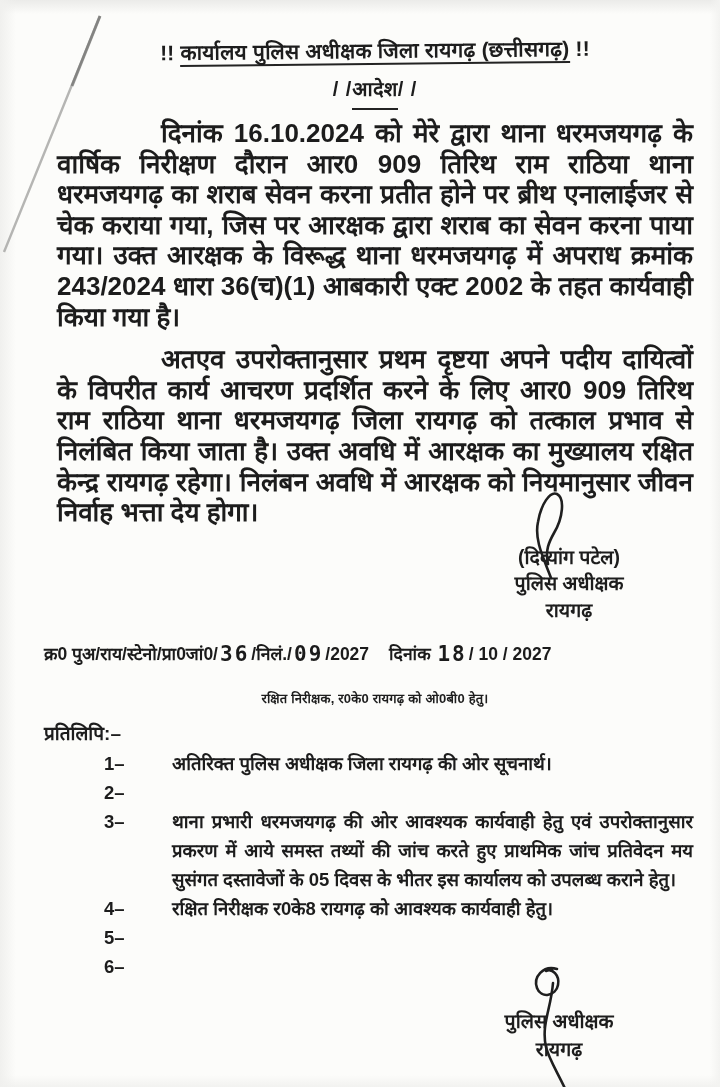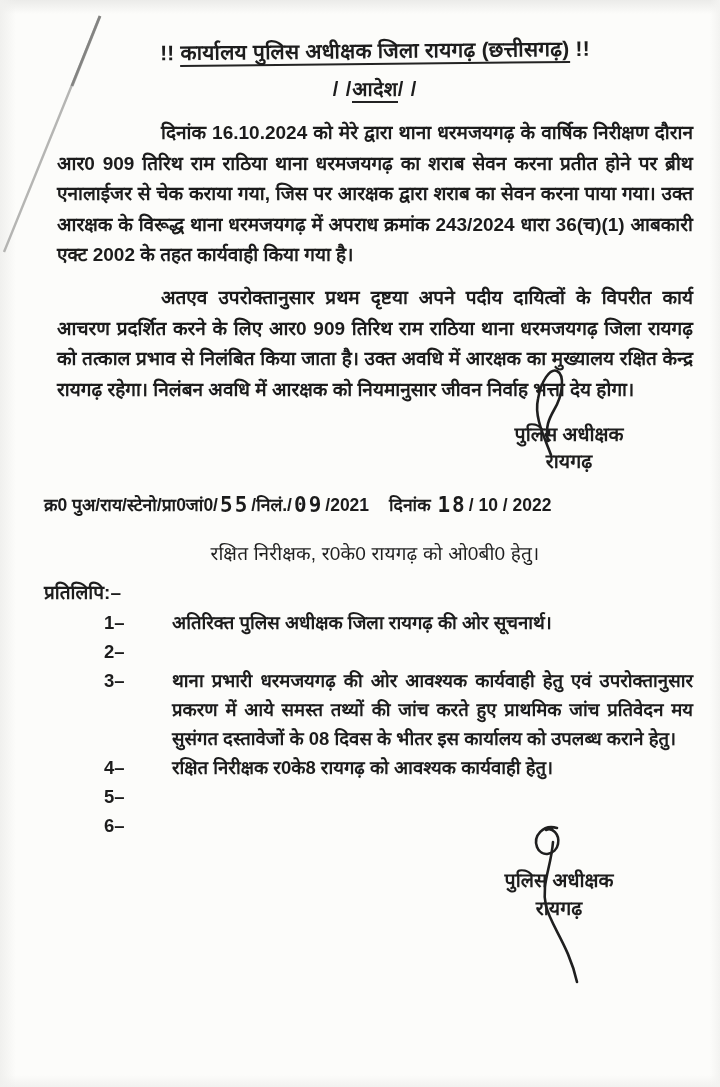--- a/index.html
+++ b/index.html
@@ -11,30 +11,30 @@
       linear-gradient(270deg,#f3f3f1 0px,rgba(252,252,250,0) 10px),
       linear-gradient(180deg,#ebebe9 0px,rgba(252,252,250,0) 14px),
       linear-gradient(0deg,#f2f2f0 0px,rgba(252,252,250,0) 12px),
       #fcfcfa;
   }
   .crease{position:absolute;top:0;left:0;pointer-events:none;}
   .content{position:absolute;top:0;left:0;right:0;padding:36px 27px 0 57px;}
   .hdr{text-align:center;font-weight:bold;font-size:21px;transform:rotate(-0.6deg);letter-spacing:.2px;}
   .hdr .u{border-bottom:2px solid #232323;padding-bottom:1px;}
   .order-line{text-align:center;font-weight:bold;font-size:20px;margin-top:11px;letter-spacing:1px;}
-  .order-line .u{border-bottom:2px solid #232323;padding-bottom:1px;letter-spacing:.2px;}
-  p.body{margin:0;text-align:justify;font-size:19px;line-height:30.6px;font-weight:600;color:#1c1c1c;}
+  .order-line .u{border-bottom:2px solid #232323;padding-bottom:8px;letter-spacing:.2px;}
+  p.body{margin:0;text-align:justify;font-size:26px;line-height:30.6px;font-weight:600;color:#1c1c1c;}
   p.p1{margin-top:16px;text-indent:104px;}
   p.p2{margin-top:12px;text-indent:104px;}
   .sign-block{width:220px;margin:16px 14px 0 auto;text-align:center;font-weight:bold;font-size:19.5px;line-height:26.5px;position:relative;}
   .sign-block svg{position:absolute;left:58px;top:-58px;pointer-events:none;}
   .ref-line{margin-top:18px;margin-left:-13px;font-weight:bold;font-size:17.5px;white-space:nowrap;color:#1b1b1b;}
   .hand{font-family:"DejaVu Sans Mono",monospace;font-size:21px;font-weight:bold;letter-spacing:2px;position:relative;top:1px;padding:0 2px;}
   .date-gap{display:inline-block;width:20px;}
-  .forward{text-align:center;font-weight:normal;font-size:19px;margin-top:24px;letter-spacing:.2px;}
+  .forward{text-align:center;font-weight:bold;font-size:13px;margin-top:24px;letter-spacing:.2px;}
   .copy-label{margin-top:13px;margin-left:-13px;font-weight:bold;font-size:19px;}
   .copies{margin-top:3px;}
   .copy-row{display:flex;font-size:18.5px;line-height:29px;font-weight:600;color:#1c1c1c;}
   .copy-num{flex:none;width:44px;margin-left:47px;}
   .copy-text{flex:1;text-align:justify;margin-left:24px;}
   .bottom-sign{width:200px;margin:26px 34px 0 auto;text-align:center;font-weight:bold;font-size:19.5px;line-height:28px;position:relative;}
   .bottom-sign svg{position:absolute;left:52px;top:-44px;pointer-events:none;}
 </style>
 </head>
 <body>
@@ -58,43 +58,44 @@
       <span>/ /</span><span class="u">आदेश</span><span>/ /</span>
     </div>
 
     <p class="body p1">दिनांक 16.10.2024 को मेरे द्वारा थाना धरमजयगढ़ के वार्षिक निरीक्षण दौरान आर0 909 तिरिथ राम राठिया थाना धरमजयगढ़ का शराब सेवन करना प्रतीत होने पर ब्रीथ एनालाईजर से चेक कराया गया, जिस पर आरक्षक द्वारा शराब का सेवन करना पाया गया। उक्त आरक्षक के विरूद्ध थाना धरमजयगढ़ में अपराध क्रमांक 243/2024 धारा 36(च)(1) आबकारी एक्ट 2002 के तहत कार्यवाही किया गया है।</p>
     <p class="body p2">अतएव उपरोक्तानुसार प्रथम दृष्टया अपने पदीय दायित्वों के विपरीत कार्य आचरण प्रदर्शित करने के लिए आर0 909 तिरिथ राम राठिया थाना धरमजयगढ़ जिला रायगढ़ को तत्काल प्रभाव से निलंबित किया जाता है। उक्त अवधि में आरक्षक का मुख्यालय रक्षित केन्द्र रायगढ़ रहेगा। निलंबन अवधि में आरक्षक को नियमानुसार जीवन निर्वाह भत्ता देय होगा।</p>
 
     <div class="sign-block">
       <svg width="70" height="95" viewBox="0 0 70 95">
         <path d="M34 92 C27 73 17 54 21 36 C24 18 33 5 40 8 C48 12 46 32 37 47 C32 56 28 64 31 78" stroke="#1f1f1f" stroke-width="2.6" fill="none" stroke-linecap="round"></path>
       </svg>
+      <div>(दिव्यांग पटेल)</div>
       <div>पुलिस अधीक्षक</div>
       <div>रायगढ़</div>
     </div>
 
     <div class="ref-line">
-      <span>क्र0 पुअ/राय/स्टेनो/प्रा0जां0/</span><span class="hand">55</span><span>/निलं./</span><span class="hand">09</span><span>/2021</span><span class="date-gap"></span><span>दिनांक</span> <span class="hand">18</span><span>/ 10 / 2022</span>
+      <span>क्र0 पुअ/राय/स्टेनो/प्रा0जां0/</span><span class="hand">36</span><span>/निलं./</span><span class="hand">09</span><span>/2027</span><span class="date-gap"></span><span>दिनांक</span> <span class="hand">18</span><span>/ 10 / 2027</span>
     </div>
 
     <div class="forward">रक्षित निरीक्षक, र0के0 रायगढ़ को ओ0बी0 हेतु।</div>
 
     <div class="copy-label">प्रतिलिपि:–</div>
 
     <div class="copies">
       <div class="copy-row">
         <span class="copy-num">1–</span>
         <span class="copy-text">अतिरिक्त पुलिस अधीक्षक जिला रायगढ़ की ओर सूचनार्थ।</span>
       </div>
       <div class="copy-row">
         <span class="copy-num">2–</span>
       </div>
       <div class="copy-row">
         <span class="copy-num">3–</span>
-        <span class="copy-text">थाना प्रभारी धरमजयगढ़ की ओर आवश्यक कार्यवाही हेतु एवं उपरोक्तानुसार प्रकरण में आये समस्त तथ्यों की जांच करते हुए प्राथमिक जांच प्रतिवेदन मय सुसंगत दस्तावेजों के 08 दिवस के भीतर इस कार्यालय को उपलब्ध कराने हेतु।</span>
+        <span class="copy-text">थाना प्रभारी धरमजयगढ़ की ओर आवश्यक कार्यवाही हेतु एवं उपरोक्तानुसार प्रकरण में आये समस्त तथ्यों की जांच करते हुए प्राथमिक जांच प्रतिवेदन मय सुसंगत दस्तावेजों के 05 दिवस के भीतर इस कार्यालय को उपलब्ध कराने हेतु।</span>
       </div>
       <div class="copy-row">
         <span class="copy-num">4–</span>
         <span class="copy-text">रक्षित निरीक्षक र0के8 रायगढ़ को आवश्यक कार्यवाही हेतु।</span>
       </div>
       <div class="copy-row">
         <span class="copy-num">5–</span>
       </div>
       <div class="copy-row">
         <span class="copy-num">6–</span>

